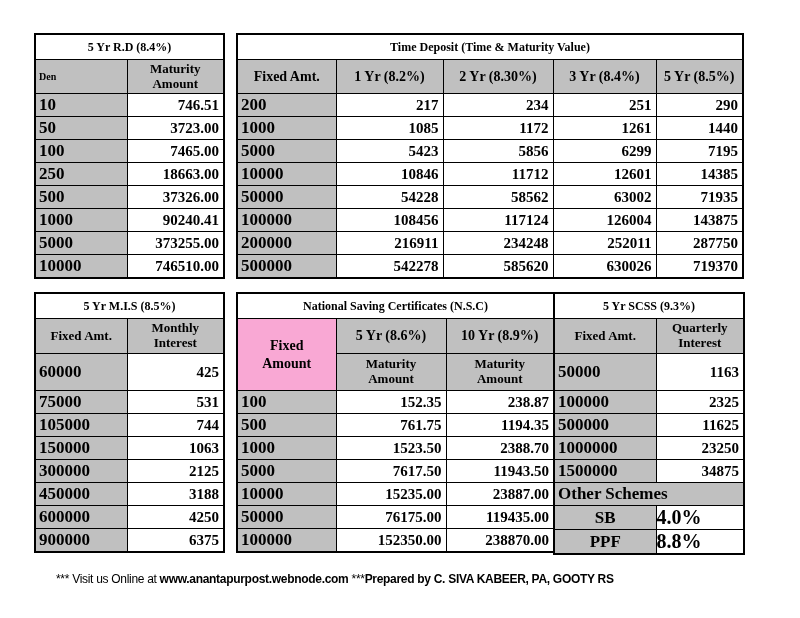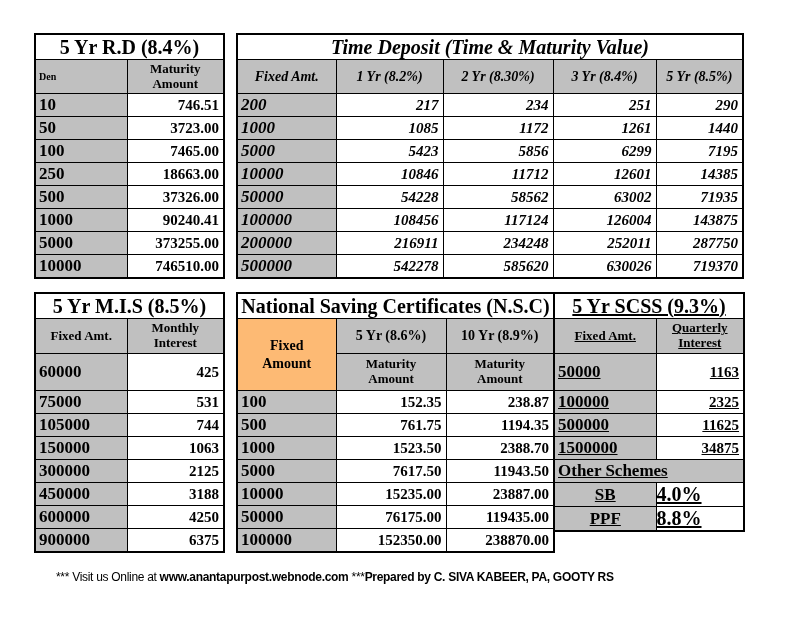--- a/index.html
+++ b/index.html
@@ -8,27 +8,27 @@
     font-family:"Liberation Serif","DejaVu Serif",serif;color:#000;
   }
   .sheet{padding:33px 0 0 34px;}
   .trow{display:flex;align-items:flex-start;}
   .vgap{width:11px;flex:none;}
   .hgap{height:13px;}
 
   table.tbl{border-collapse:collapse;table-layout:fixed;border:2px solid #000;flex:none;}
   .tbl th,.tbl td{border:1px solid #000;padding:0;vertical-align:middle;overflow:hidden;}
 
-  .title-row th{height:24px;font-size:20px;font-weight:bold;text-align:center;background:#fff;white-space:nowrap;}
+  .title-row th{height:24px;font-size:12px;font-weight:bold;text-align:center;background:#fff;white-space:nowrap;}
   .head-row th{height:33px;background:#c0c0c0;font-size:13px;font-weight:bold;text-align:center;line-height:1.12;padding:0 4px;}
   .head-row th.left{text-align:left;padding-left:3px;font-size:10px;}
   .head-row th.one-line{font-size:14px;white-space:nowrap;padding:0 2px;}
   .bottom .head-row th{height:34px;}
   .subhead-row th{height:36px;background:#c0c0c0;font-size:13px;font-weight:bold;text-align:center;line-height:1.12;padding:0 10px;}
-  th.corner{background:#fdba74;font-size:14px;font-weight:bold;text-align:center;line-height:1.25;padding:0 16px;}
+  th.corner{background:#f9a8d4;font-size:14px;font-weight:bold;text-align:center;line-height:1.25;padding:0 16px;}
 
   .tbl tbody td{height:22px;font-size:15px;font-weight:bold;background:#fff;text-align:right;padding-right:4px;white-space:nowrap;}
   .tbl tbody td:first-child{background:#c0c0c0;text-align:left;padding-left:3px;padding-right:0;font-size:17px;}
   tbody.tall td{height:36px;}
   td.other-title{height:22px;background:#fff;text-align:center;font-size:16px;font-weight:bold;padding:0;}
   tbody.center td{text-align:left;padding:0 !important;font-size:20px;}
   tbody.center td:first-child{text-align:center;}
 
   .footer{display:flex;margin-top:17px;width:706px;
     font-family:"Liberation Sans","DejaVu Sans",sans-serif;font-size:12px;letter-spacing:-0.3px;}
@@ -88,21 +88,21 @@
           </tr>
           <tr>
             <td>10000</td>
             <td>746510.00</td>
           </tr>
         </tbody>
     </table>
 
     <div class="vgap"></div>
 
-    <table class="tbl" style="width:506px;font-style:italic;">
+    <table class="tbl" style="width:506px;">
       <colgroup>
         <col style="width:99px;">
           <col style="width:107px;">
           <col style="width:110px;">
         <col style="width:103px;">
           <col style="width:87px;">
       </colgroup>
       <thead>
         <tr class="title-row">
           <th colspan="5">Time Deposit (Time &amp; Maturity Value)</th>
@@ -286,21 +286,21 @@
             <td>119435.00</td>
           </tr>
           <tr>
             <td>100000</td>
             <td>152350.00</td>
             <td>238870.00</td>
           </tr>
         </tbody>
     </table>
 
-    <table class="tbl" style="width:190px;margin-left:-2px;text-decoration:underline;">
+    <table class="tbl" style="width:190px;margin-left:-2px;">
       <colgroup>
           <col style="width:102px;">
           <col style="width:88px;">
         </colgroup>
       <thead>
         <tr class="title-row">
           <th colspan="2">5 Yr SCSS (9.3%)</th>
         </tr>
         <tr class="head-row">
           <th>Fixed Amt.</th>
@@ -314,20 +314,24 @@
           </tr>
         </tbody>
       <tbody>
           <tr>
             <td>100000</td>
             <td>2325</td>
           </tr>
           <tr>
             <td>500000</td>
             <td>11625</td>
+          </tr>
+          <tr>
+            <td>1000000</td>
+            <td>23250</td>
           </tr>
           <tr>
             <td>1500000</td>
             <td>34875</td>
           </tr>
         </tbody>
       <tbody>
         <tr>
           <td colspan="2" class="other-title">Other Schemes</td>
         </tr>

